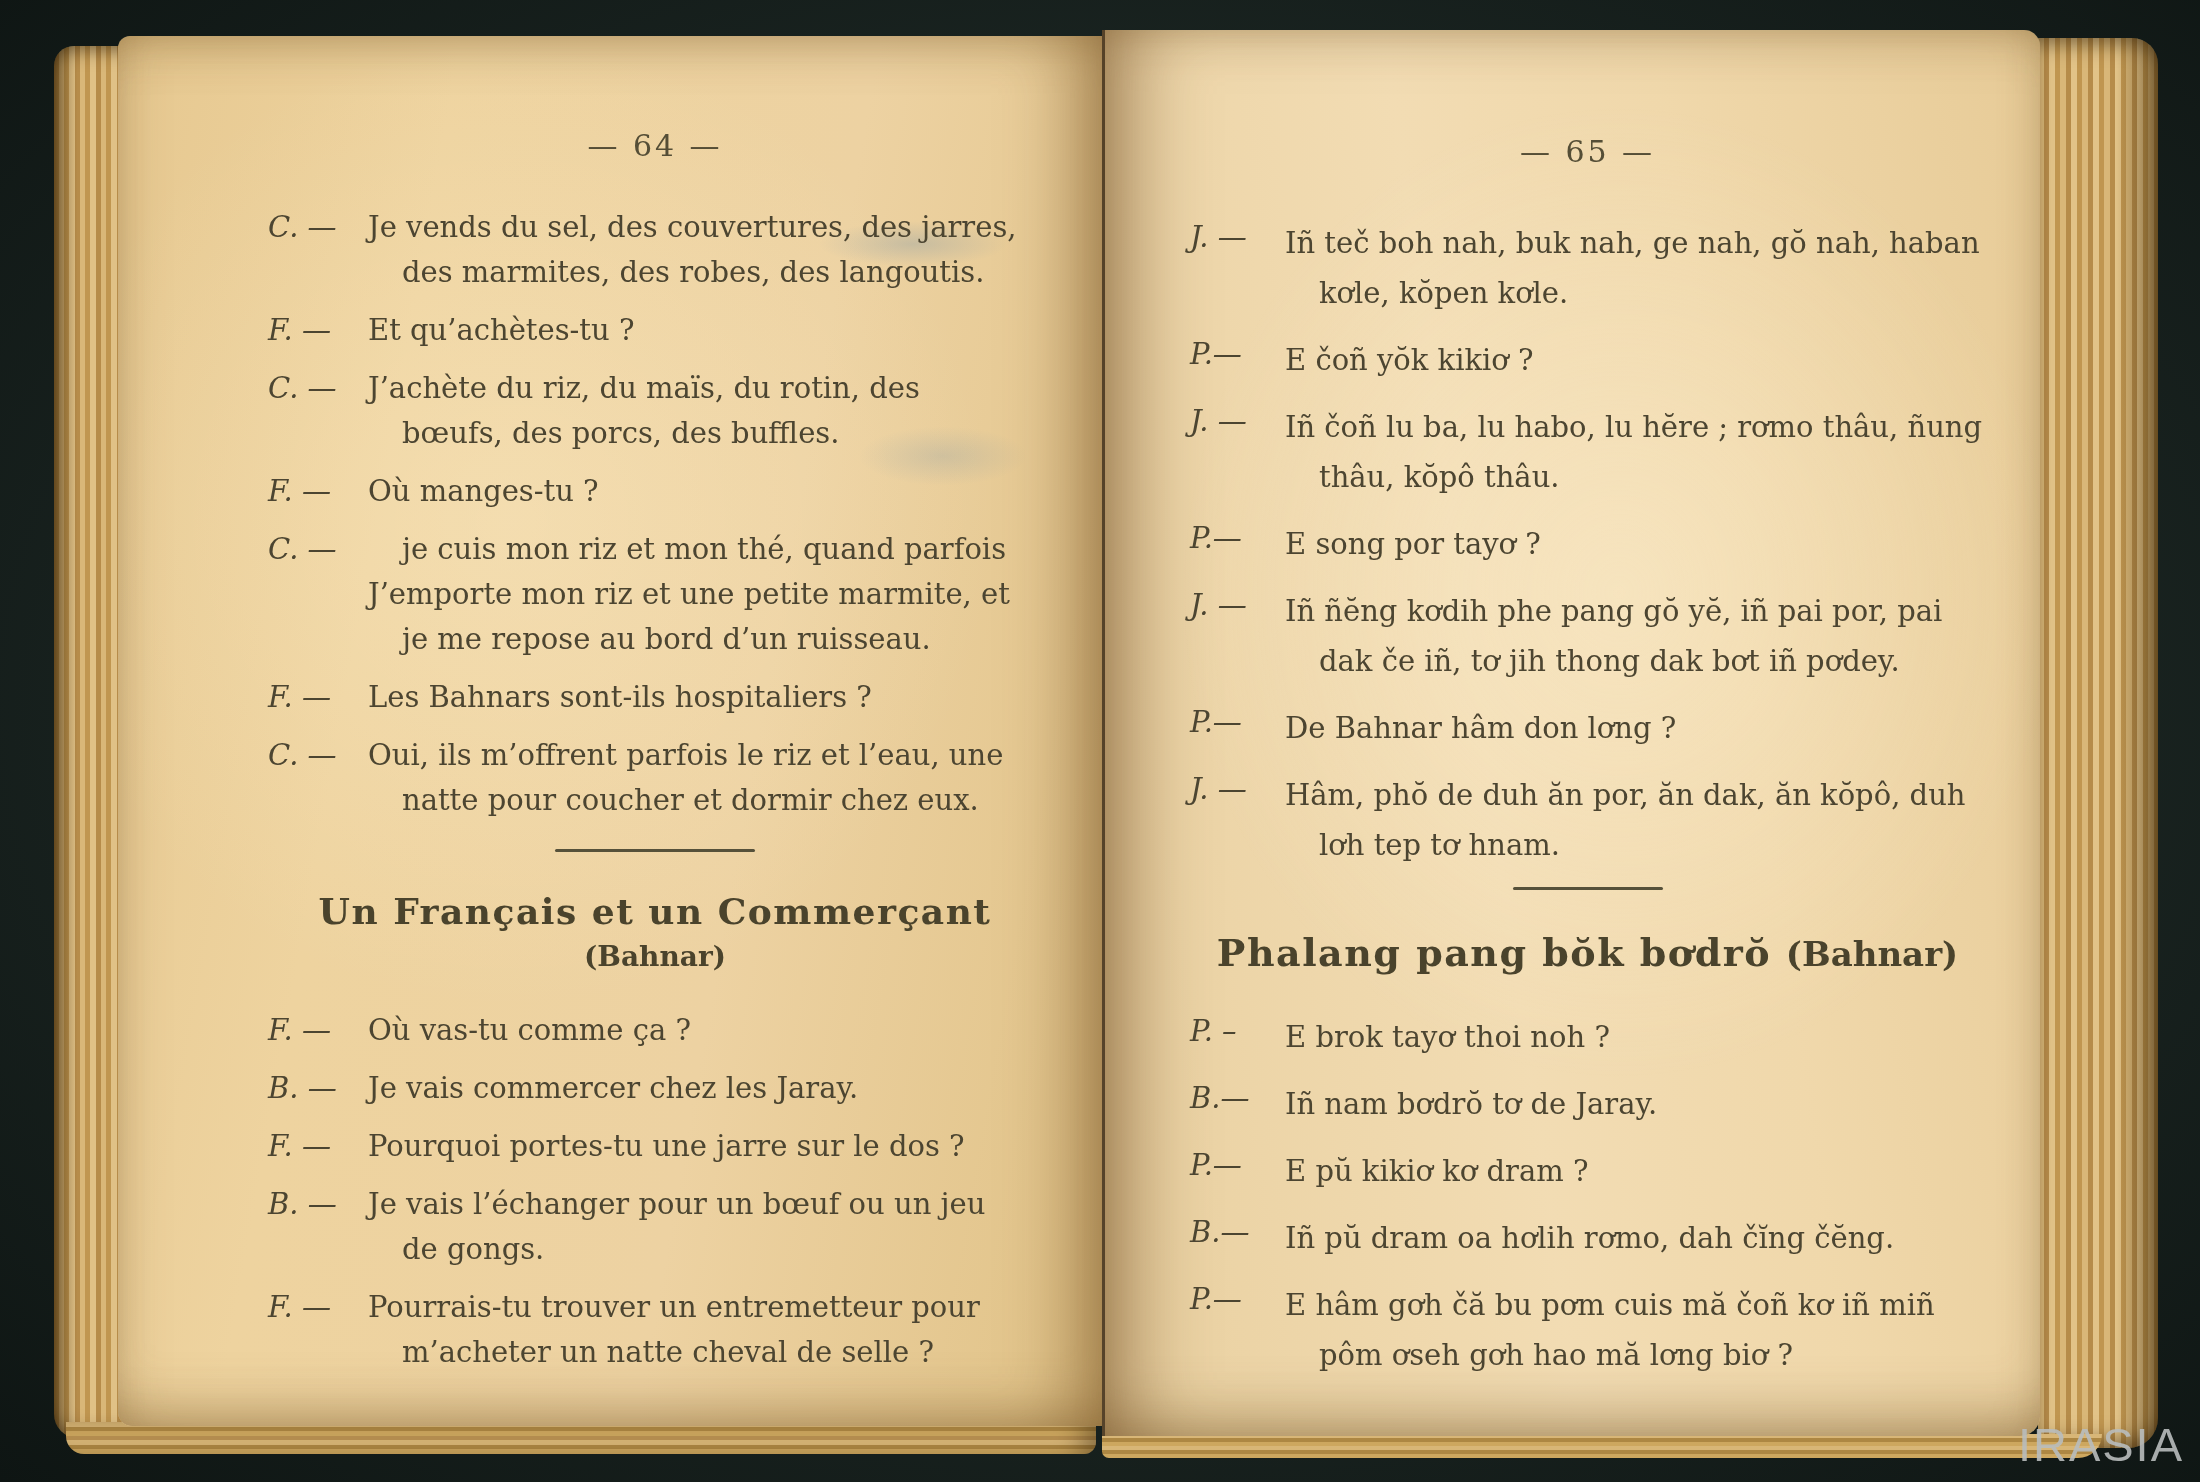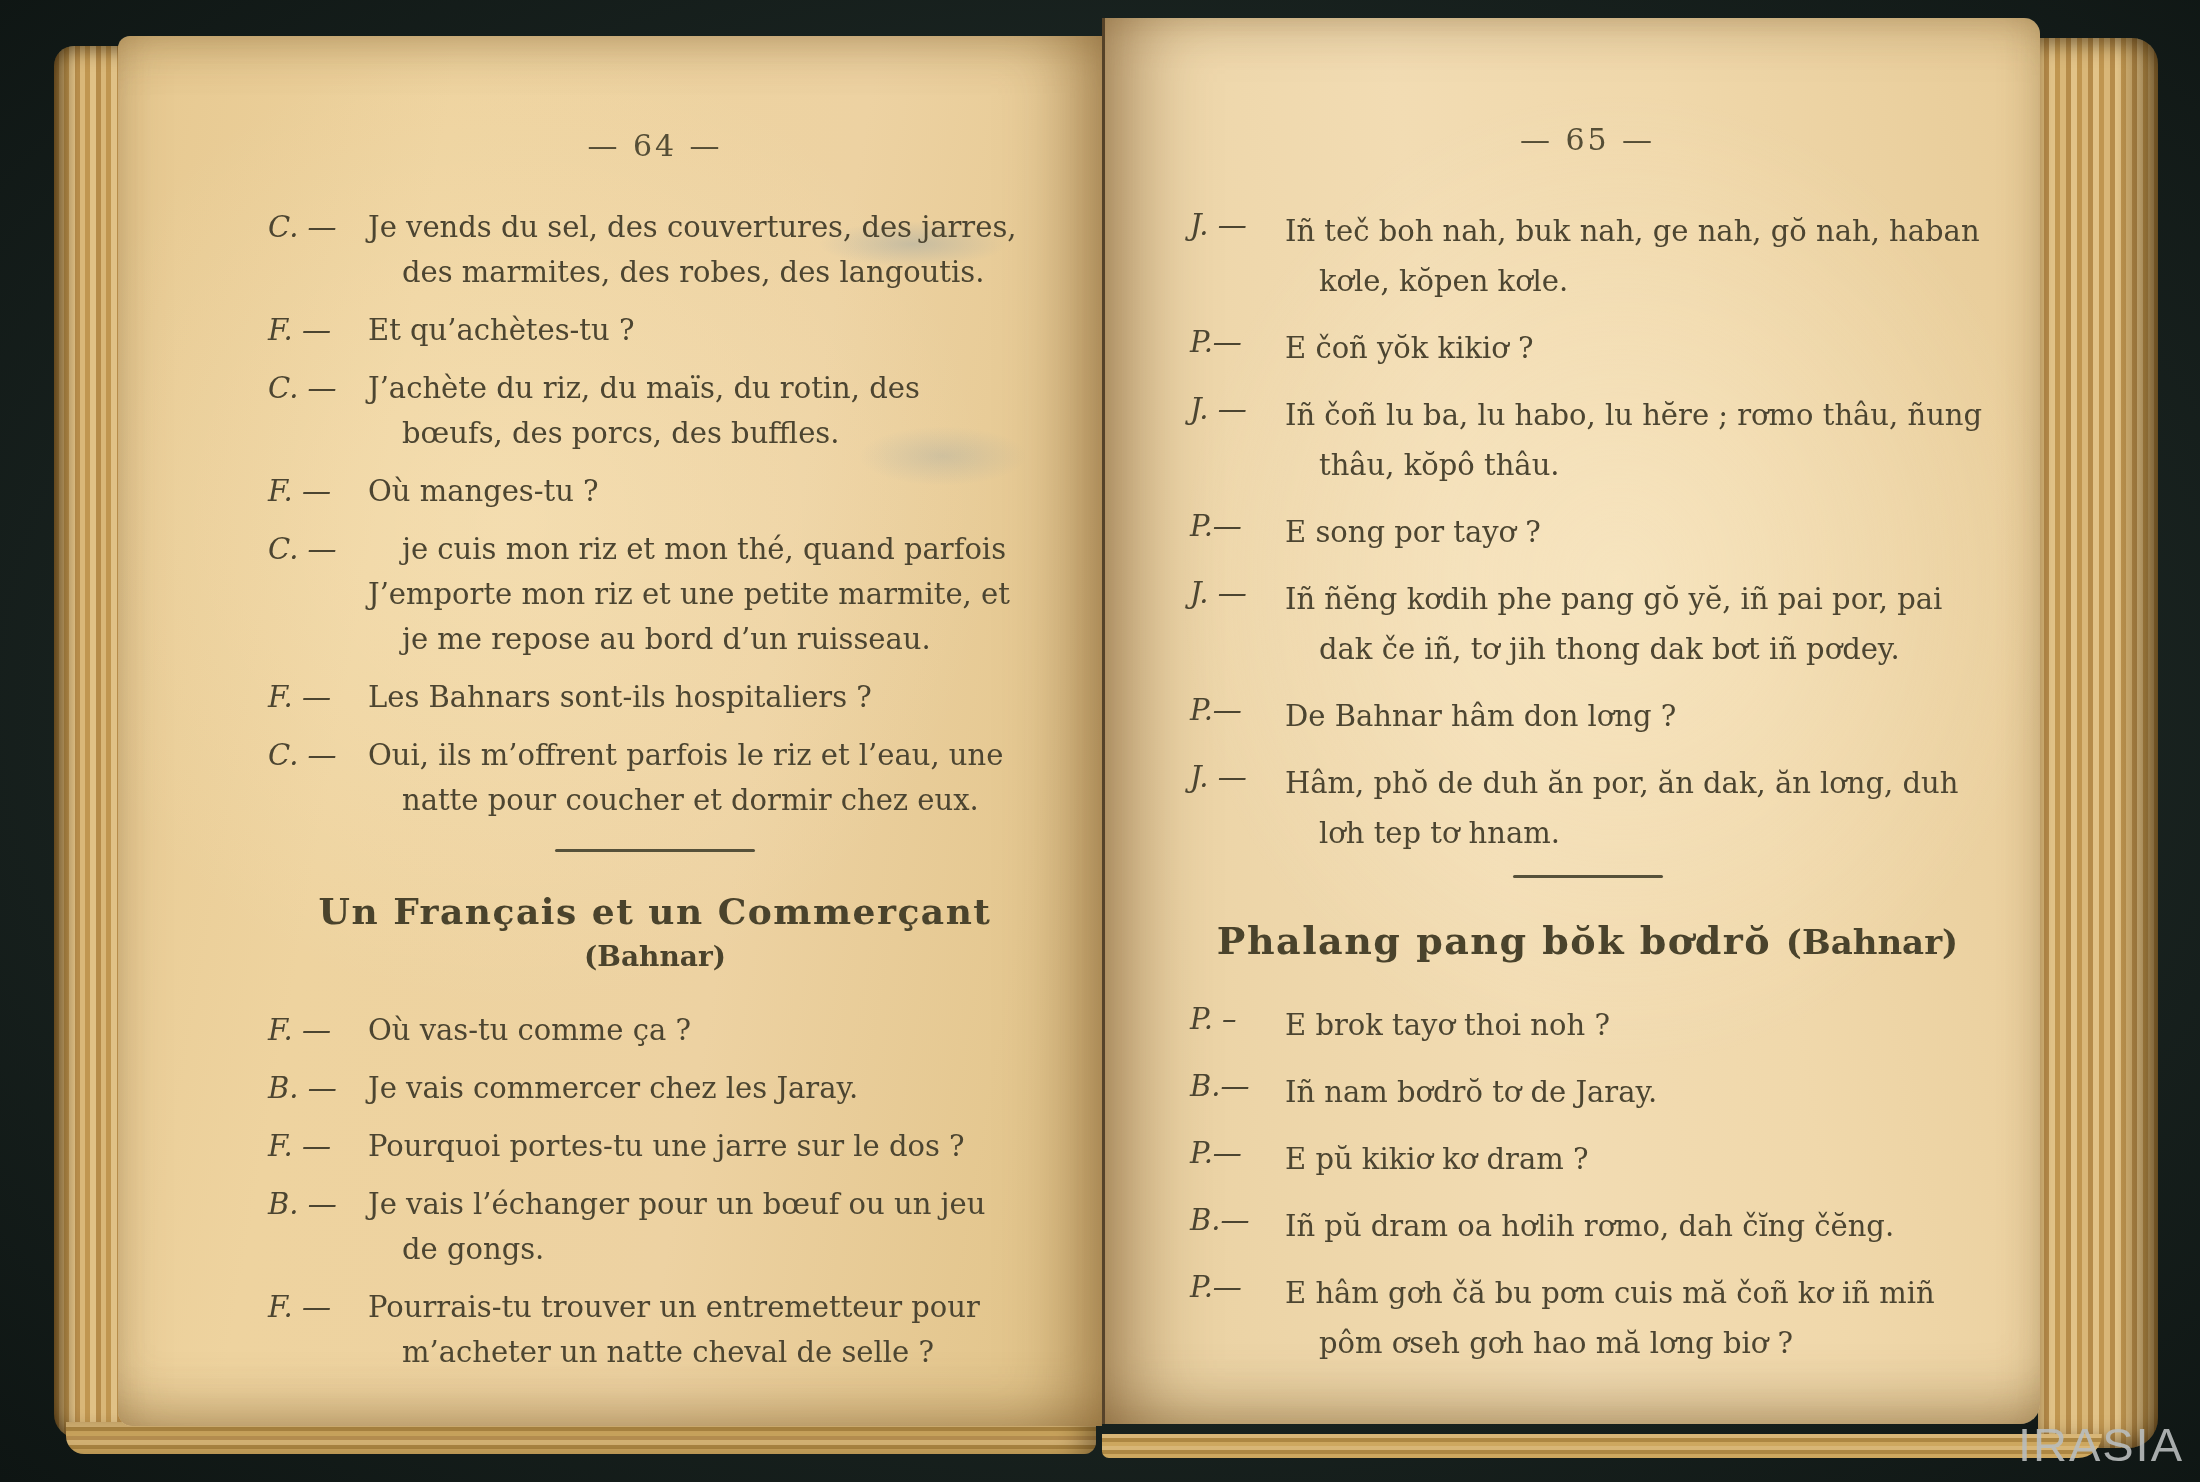--- a/index.html
+++ b/index.html
@@ -40,21 +40,21 @@
     background:
       radial-gradient(ellipse 70% 50% at 40% 35%, rgba(255,240,205,.35) 0%, rgba(255,240,205,0) 70%),
       linear-gradient(100deg,#e6c890 0%,#eed39f 28%,#edd2a2 62%,#e0c287 100%);
     box-shadow:
       inset -52px 0 72px -28px rgba(110,72,28,.55),
       inset 28px 0 60px -38px rgba(120,88,40,.38),
       inset 0 30px 52px -30px rgba(118,88,38,.35),
       inset 0 -42px 60px -34px rgba(118,88,38,.42);
   }
   .right-page{
-    left:1102px;top:18px;width:938px;height:1406px;border-radius:0 16px 20px 0;
+    left:1102px;top:30px;width:938px;height:1406px;border-radius:0 16px 20px 0;
     border-left:3px solid rgba(44,27,9,.78);
     background:
       radial-gradient(ellipse 65% 48% at 55% 40%, rgba(255,243,214,.4) 0%, rgba(255,243,214,0) 72%),
       linear-gradient(262deg,#e7cb97 0%,#f0d8ab 34%,#f2dcb3 58%,#e9d0a0 100%);
     box-shadow:
       inset 56px 0 82px -34px rgba(104,68,26,.58),
       inset -26px 0 52px -36px rgba(124,92,44,.32),
       inset 0 28px 50px -30px rgba(118,88,38,.32),
       inset 0 -46px 62px -34px rgba(112,82,34,.44);
   }
@@ -245,21 +245,21 @@
       </div>
       <div class="entry">
         <span class="speaker">P.—</span>
         <div class="speech">
           <div class="line">De Bahnar hâm don lơng ?</div>
         </div>
       </div>
       <div class="entry">
         <span class="speaker">J. —</span>
         <div class="speech">
-          <div class="line">Hâm, phŏ de duh ăn por, ăn dak, ăn lơng, duh</div>
+          <div class="line">Hâm, phŏ de duh ăn por, ăn dak, ăn kŏpô, duh</div>
           <div class="line cont">lơh tep tơ hnam.</div>
         </div>
       </div>
 
       <div class="rule"></div>
 
       <div class="section-title">
         <span>Phalang pang bŏk bơdrŏ</span>
         <span class="title-tag">(Bahnar)</span>
       </div>

